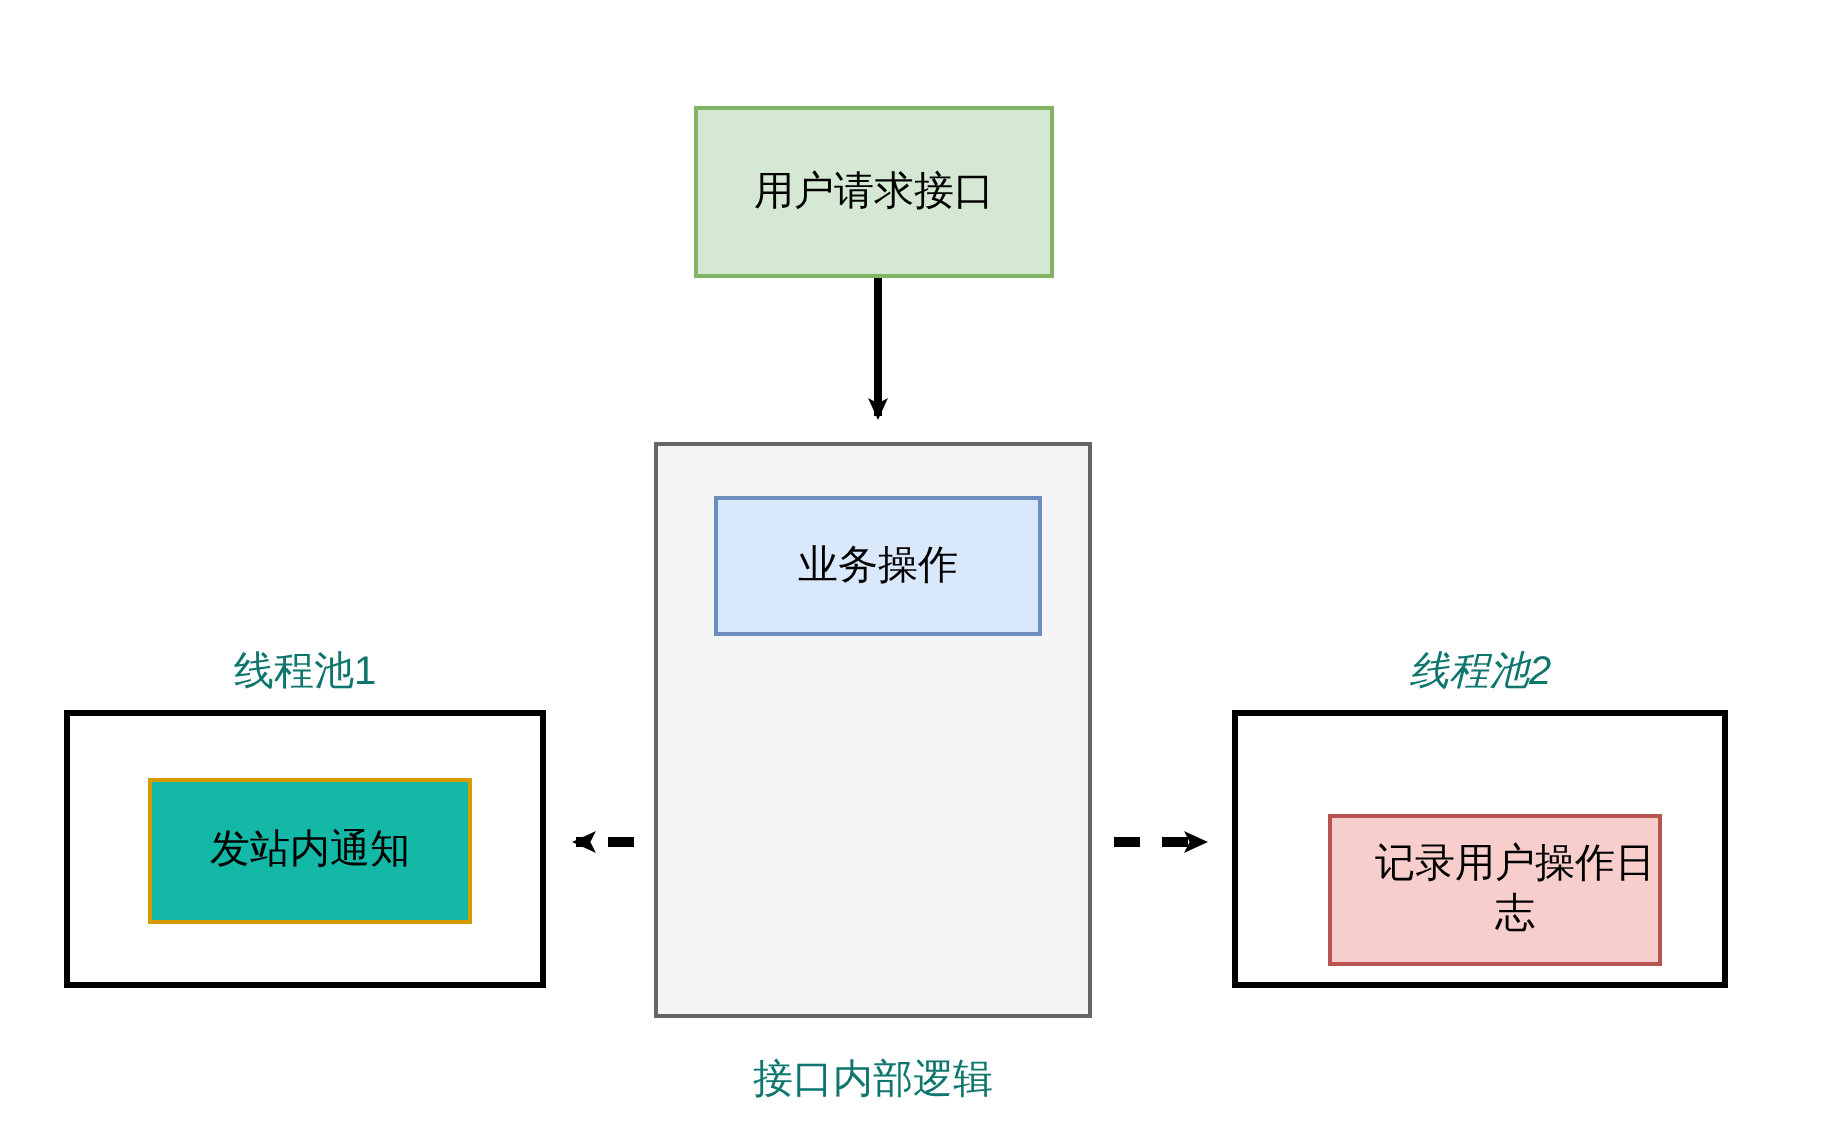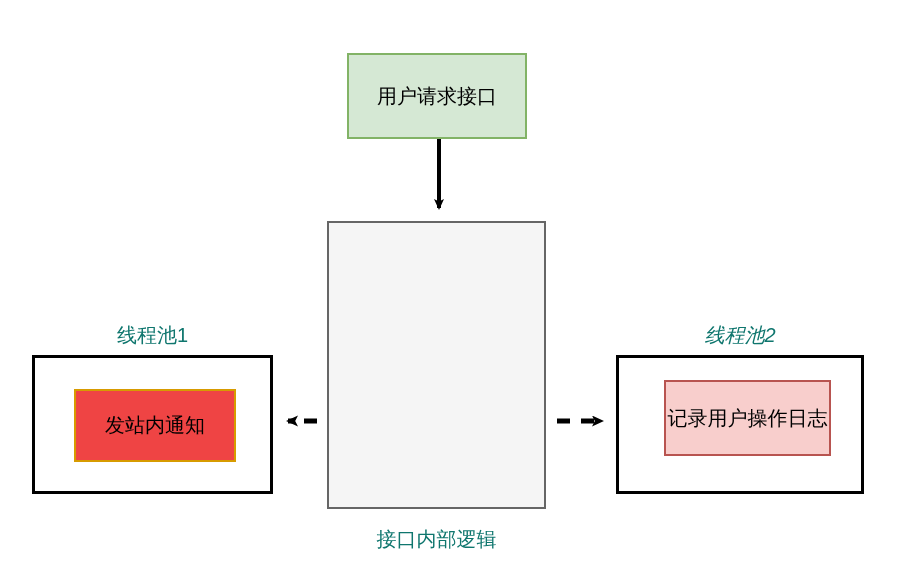--- a/index.html
+++ b/index.html
@@ -87,34 +87,35 @@
     width: 248px;
     height: 139px;
   }
 
   
   #node-site-notification {
     left: 74px;
     top: 367px;
     width: 162px;
     height: 73px;
-    background: #ef4444;
+    background: #14b8a6;
     border: 2px solid #d79b00;
     font-size: 20px;
   }
 
   
   #node-operation-log {
     left: 664px;
-    top: 358px;
+    top: 385px;
     width: 167px;
     height: 76px;
     background: #f8cecc;
     border: 2px solid #b85450;
     font-size: 20px;
+    padding-left: 20px;
   }
 
   
   .free-label {
     position: absolute;
     color: #0f766e;
     font-size: 20px;
     text-align: center;
     white-space: nowrap;
   }
@@ -168,20 +169,21 @@
   </svg>
 
   <div class="node" id="container-interface-logic"></div>
 
   <div class="pool-box" id="pool-box-1"></div>
 
   <div class="pool-box" id="pool-box-2"></div>
 
   <div class="node" id="node-user-request">用户请求接口</div>
 
+  <div class="node" id="node-business-operation">业务操作</div>
 
   <div class="node" id="node-site-notification">发站内通知</div>
 
   <div class="node" id="node-operation-log">记录用户操作日志</div>
 
   <div class="free-label" id="label-pool-1">线程池1</div>
 
   <div class="free-label" id="label-pool-2">线程池2</div>
 
   <div class="free-label" id="label-interface-logic">接口内部逻辑</div>

